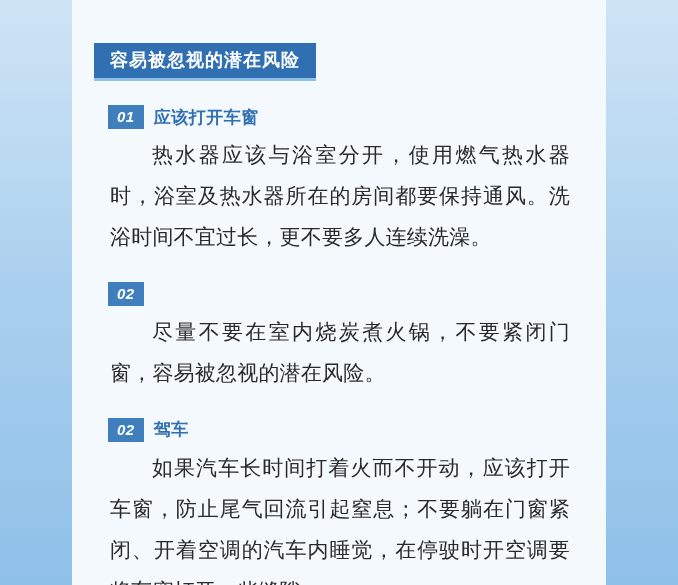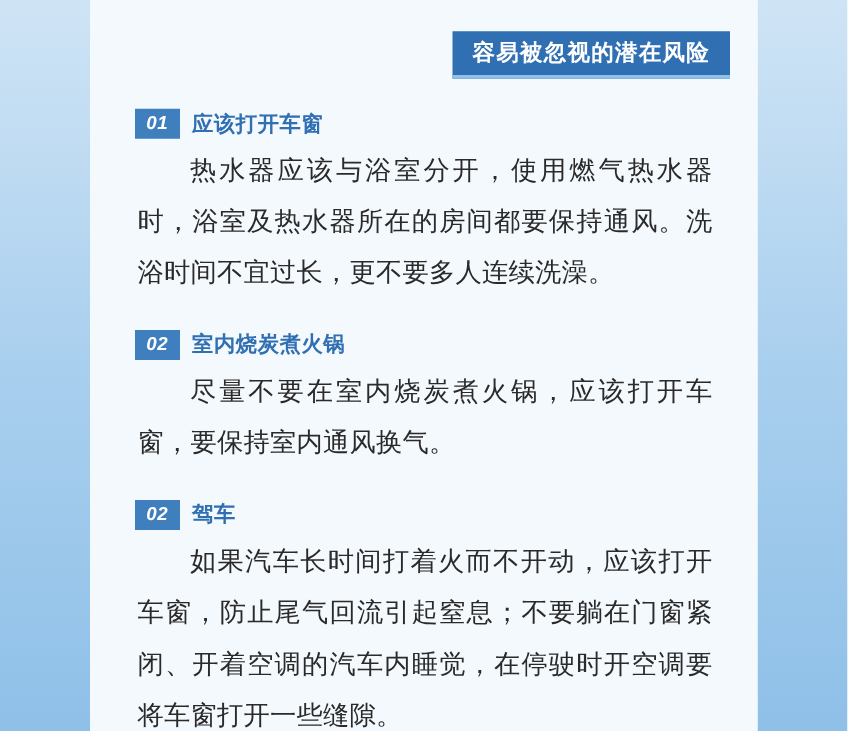--- a/index.html
+++ b/index.html
@@ -37,22 +37,22 @@
     right: 72px;
     top: 0;
     bottom: 0;
     background: #f4f9fd;
     box-sizing: border-box;
     padding: 0 22px;
   }
 
   .title-wrap {
     display: flex;
-    justify-content: flex-end;
-    margin-top: 25px;
+    justify-content: flex-start;
+    margin-top: 43px;
     margin-bottom: 10px;
   }
   .title-banner {
     background: #2f6fb2;
     color: #ffffff;
     font-size: 18px;
     font-weight: bold;
     letter-spacing: 1px;
     padding: 8px 16px 9px 16px;
     border-bottom: 3px solid #8fc0e8;
@@ -126,23 +126,22 @@
         <span class="sec-bar"></span>
         <span class="sec-title">应该打开车窗</span>
       </div>
       <p class="sec-body">热水器应该与浴室分开，使用燃气热水器时，浴室及热水器所在的房间都要保持通风。洗浴时间不宜过长，更不要多人连续洗澡。</p>
     </div>
 
     <div class="section">
       <div class="sec-head">
         <span class="sec-num">02</span>
         <span class="sec-bar"></span>
-        <span class="sec-title">室内烧炭煮火锅</span>
       </div>
-      <p class="sec-body">尽量不要在室内烧炭煮火锅，应该打开车窗，要保持室内通风换气。</p>
+      <p class="sec-body">尽量不要在室内烧炭煮火锅，不要紧闭门窗，容易被忽视的潜在风险。</p>
     </div>
 
     <div class="section">
       <div class="sec-head">
         <span class="sec-num">02</span>
         <span class="sec-bar"></span>
         <span class="sec-title">驾车</span>
       </div>
       <p class="sec-body">如果汽车长时间打着火而不开动，应该打开车窗，防止尾气回流引起窒息；不要躺在门窗紧闭、开着空调的汽车内睡觉，在停驶时开空调要将车窗打开一些缝隙。</p>
     </div>

